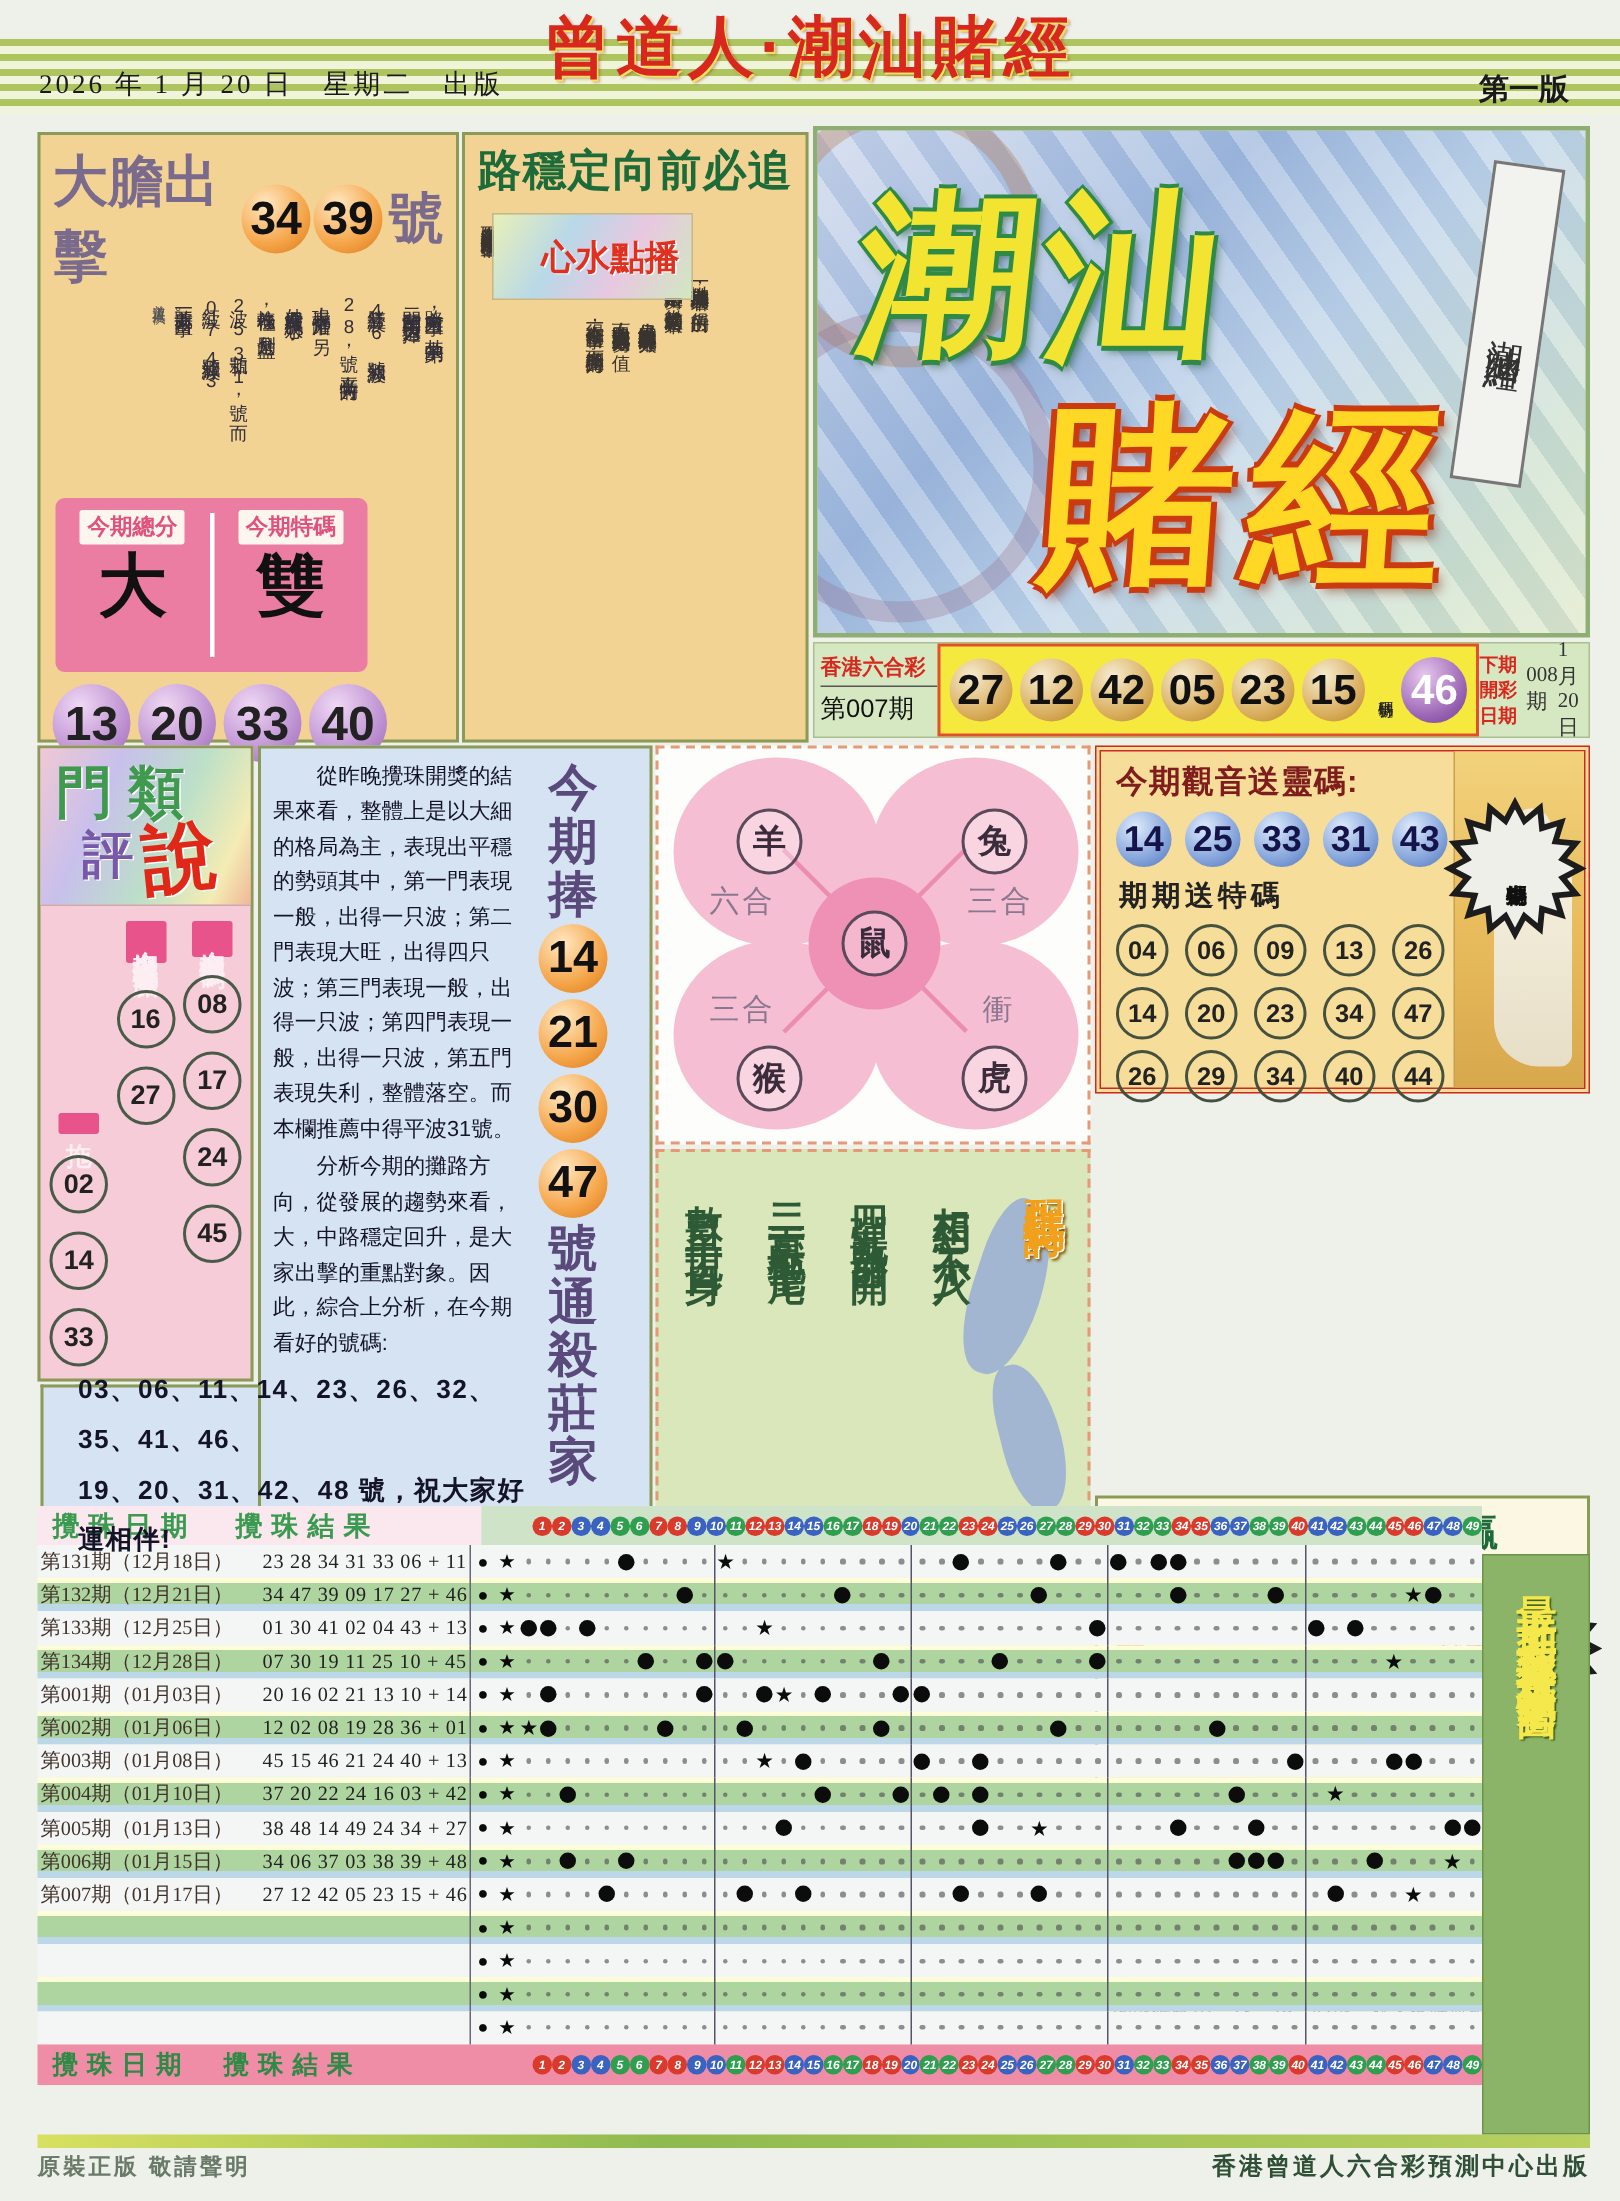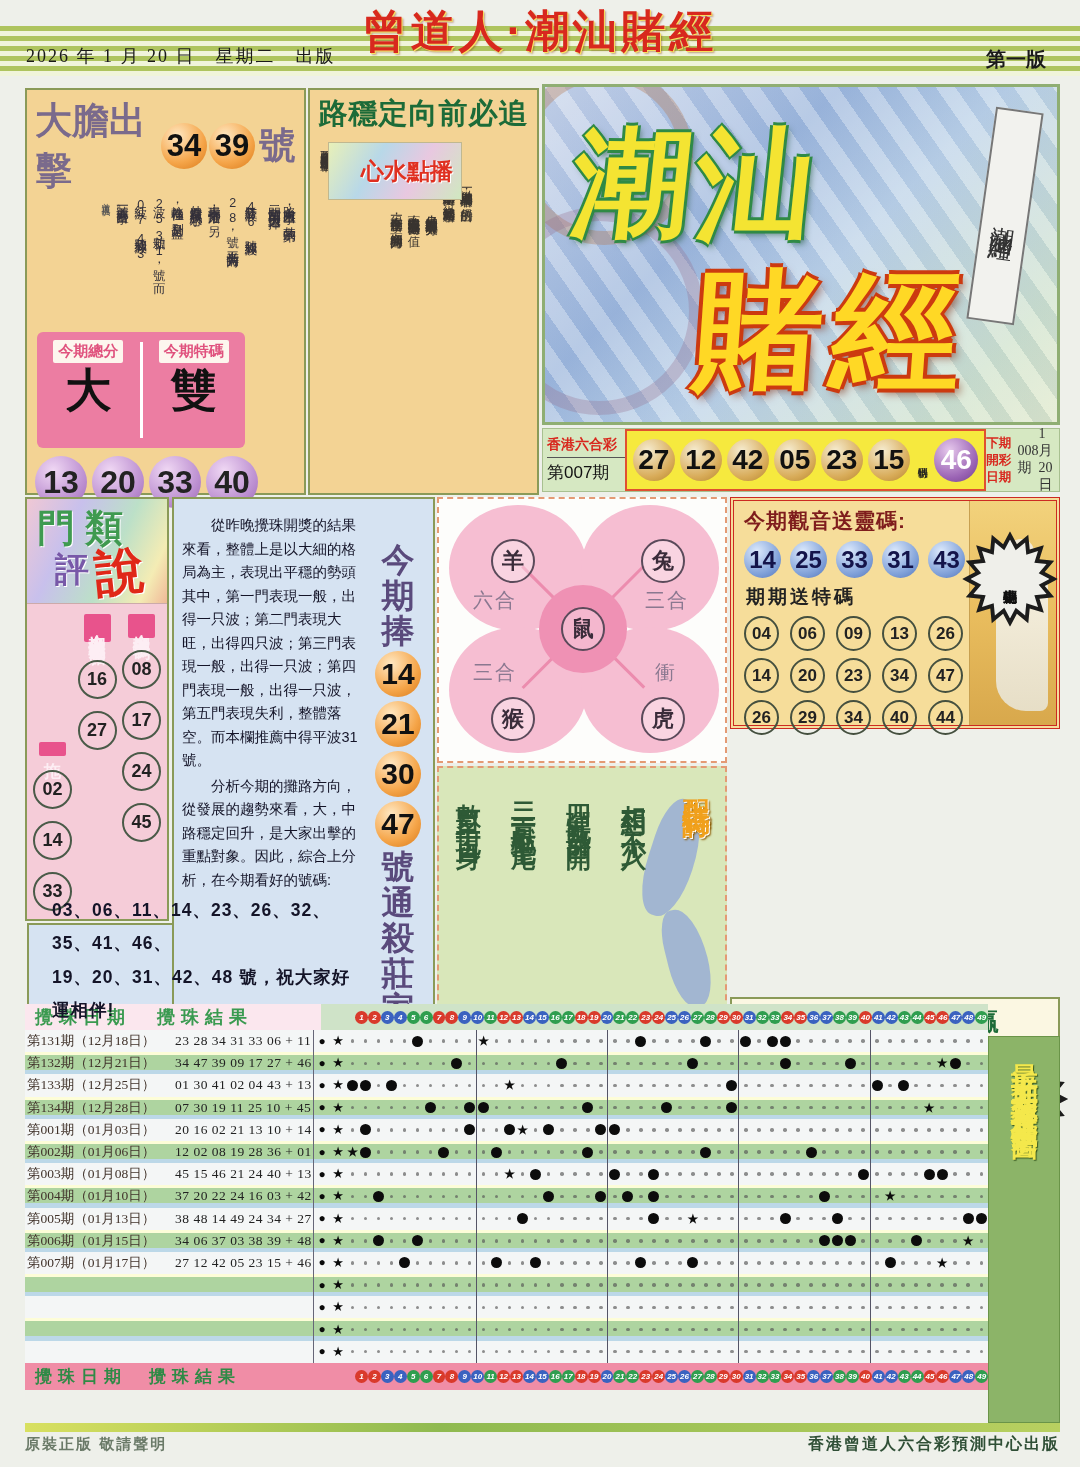--- a/index.html
+++ b/index.html
@@ -107,21 +107,21 @@
   .cat-col{display:flex;flex-direction:column;align-items:center;}
   .cat-strip{background:#e8538c;color:#fdeef4;font-weight:bold;font-size:17px;letter-spacing:2px;
      padding:6px 2px;writing-mode:vertical-rl;text-orientation:upright;border-radius:2px;}
   .cat-nums{display:flex;flex-direction:column;gap:12px;margin-top:12px;}
   .cat-nums .circnum{width:35px;height:35px;font-size:18px;border-color:#4a5a48;}
   #cat-col-tuo .cat-strip{margin-top:128px;}
   #cat-col-tuo .cat-nums{margin-top:14px;}
   #cat-col-lian .cat-nums{margin-top:18px;}
   
   #review-box{left:172px;top:497px;width:263px;height:536px;background:#d6e3f2;border:2px solid #8a9a58;
-     box-sizing:border-box;display:flex;padding:8px 4px 4px 8px;align-items:flex-end;}
+     box-sizing:border-box;display:flex;padding:8px 20px 4px 8px;}
   #review-ext{left:27px;top:923px;width:146px;height:108px;background:#d6e3f2;border:2px solid #8a9a58;border-right:none;box-sizing:border-box;}
   #review-text{flex:1;font-size:14.5px;color:#141428;line-height:1.62;}
   #review-text p{margin:0 0 2px 0;text-indent:2em;}
   #review-nums{position:relative;z-index:4;margin-left:-130px;font-size:17.5px;font-weight:bold;color:#141428;line-height:1.9;letter-spacing:1px;}
   #review-side{width:62px;display:flex;flex-direction:column;align-items:center;}
   #review-side .vchar{font-size:33px;font-weight:bold;color:#5a4a7c;line-height:1.08;}
   #review-side .ball{width:46px;height:46px;font-size:30px;margin:2px 0;}
   
   #zodiac-box{left:437px;top:497px;width:290px;height:266px;background:#fdfdfb;border:2px dashed #e49a74;box-sizing:border-box;overflow:hidden;}
   .petal{position:absolute;width:138px;height:126px;border-radius:50%;background:#f6bed2;}

